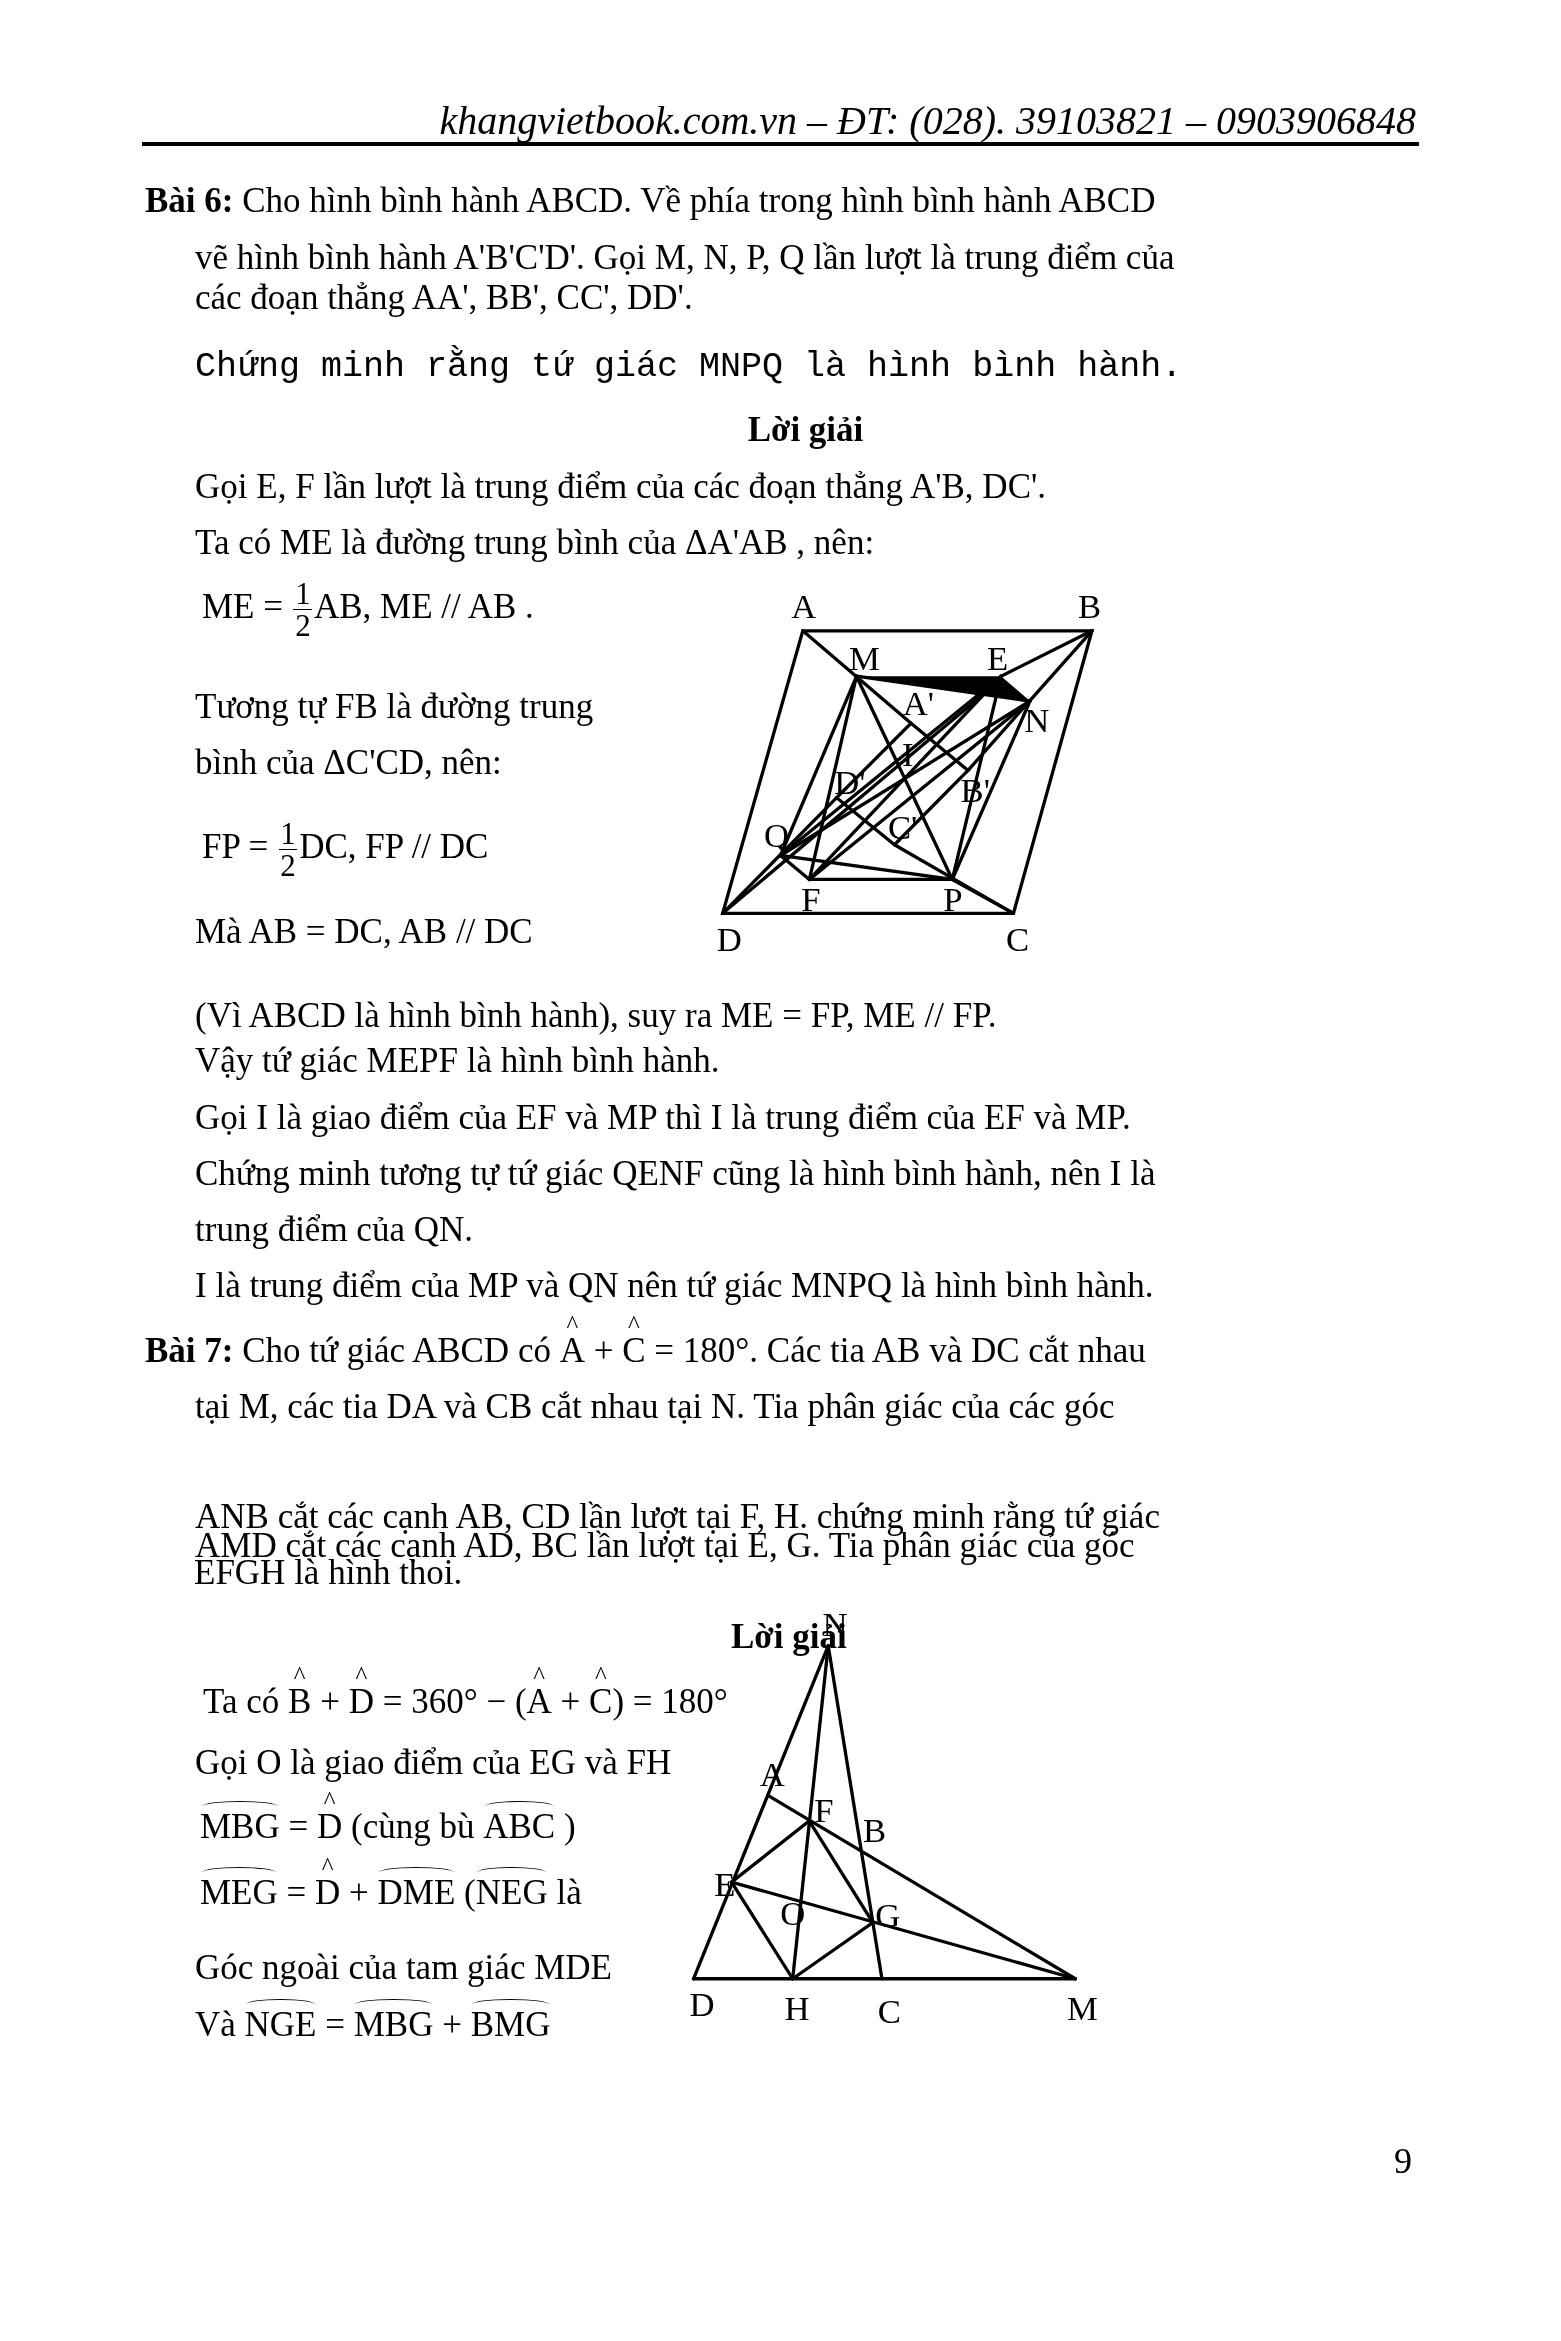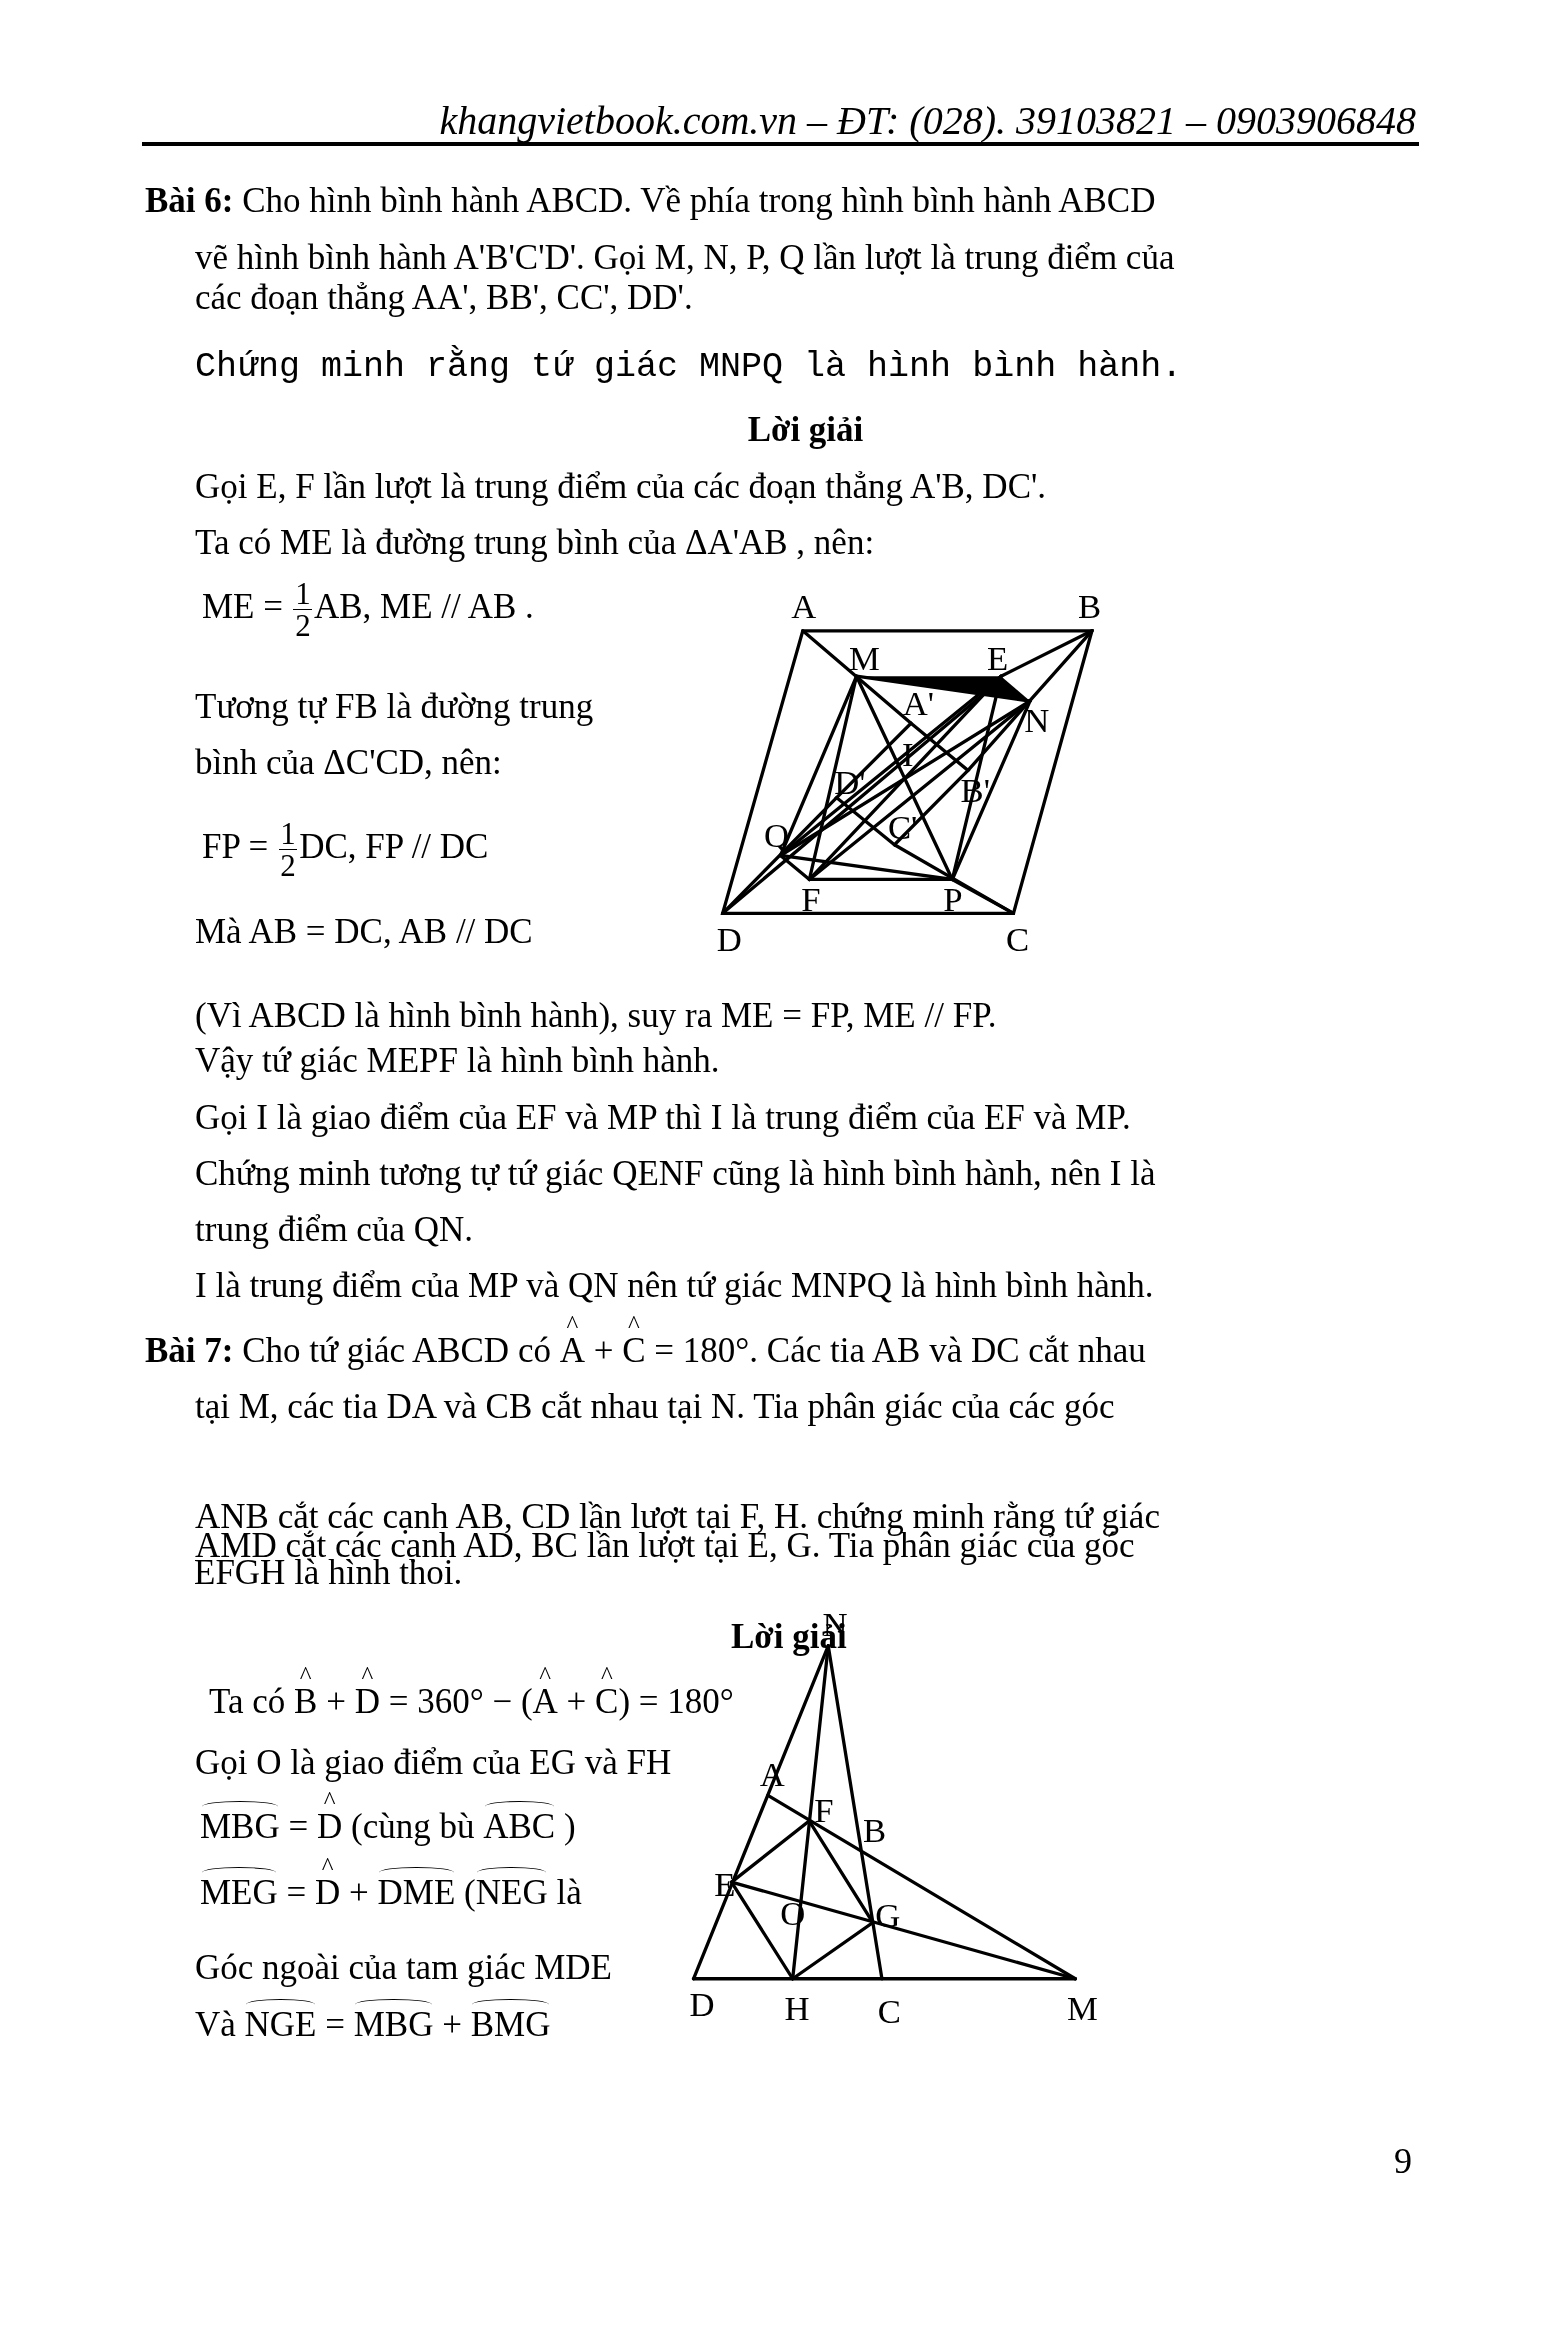--- a/index.html
+++ b/index.html
@@ -108,21 +108,21 @@
 <div class="txt" style="left:145px; top:1333px;">
   <span class="bold">Bài 7:</span>
   <span>Cho tứ giác ABCD có </span><span class="hat">A</span><span> + </span><span class="hat">C</span><span> = 180°.  Các tia AB và DC cắt nhau</span>
 </div>
 <div class="txt" style="left:195px; top:1389px;">tại M, các tia DA và CB cắt nhau tại N. Tia phân giác của các góc</div>
 <div class="txt" style="left:195px; top:1528px;">AMD cắt các cạnh AD, BC lần lượt tại E, G. Tia phân giác của góc</div>
 <div class="txt" style="left:195px; top:1499px;">ANB cắt các cạnh AB, CD lần lượt tại F, H. chứng minh rằng tứ giác</div>
 <div class="txt" style="left:194px; top:1555px;">EFGH là hình thoi.</div>
 <div class="txt bold" style="left:731px; top:1619px;">Lời giải</div>
 
-<div class="txt" style="left:209px; top:1684px;">
+<div class="txt" style="left:203px; top:1684px;">
   <span>Ta có </span><span class="hat">B</span> + <span class="hat">D</span><span> = 360° − (</span><span class="hat">A</span> + <span class="hat">C</span><span>) = 180°</span>
 </div>
 <div class="txt" style="left:195px; top:1745px;">Gọi O là giao điểm của EG và FH</div>
 <div class="txt" style="left:200px; top:1809px;">
   <span class="arc">MBG</span><span> = </span><span class="hat">D</span><span>  (cùng bù  </span><span class="arc">ABC</span><span> )</span>
 </div>
 <div class="txt" style="left:200px; top:1875px;">
   <span class="arc">MEG</span> = <span class="hat">D</span> + <span class="arc">DME</span> (<span class="arc">NEG</span><span>  là</span>
 </div>
 <div class="txt" style="left:195px; top:1950px;">Góc ngoài của tam giác MDE</div>

